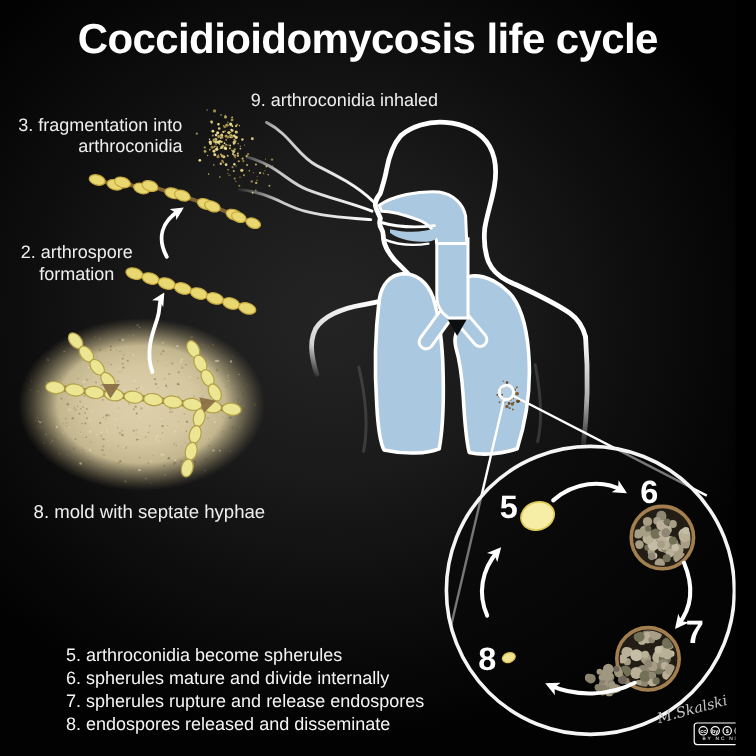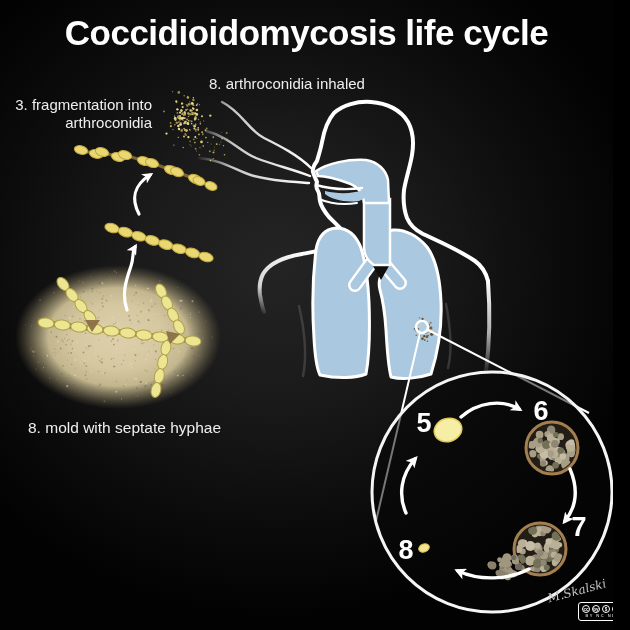--- a/index.html
+++ b/index.html
@@ -925,24 +925,31 @@
         <path d="M 461,417 C 478,402 502,399 519,409" marker-end="url(#ah)"></path>
         <path d="M 570,469 C 578,488 577,506 565,521" marker-end="url(#ah)"></path>
         <path d="M 529,569 C 508,580 480,581 458,571" marker-end="url(#ah)"></path>
         <path d="M 406,513 C 398,495 401,475 415,459" marker-end="url(#ah)"></path>
       </g>
     </g>
   </svg>
 
   <div class="abs title">Coccidioidomycosis life cycle</div>
 
-  <div class="abs lbl lbl-4">8. arthroconidia inhaled</div>
+  <div class="abs lbl lbl-4">9. arthroconidia inhaled</div>
   <div class="abs lbl lbl-3">3. fragmentation into arthroconidia</div>
+  <div class="abs lbl lbl-2">2. arthrospore formation</div>
   <div class="abs lbl lbl-1">8. mold with septate hyphae</div>
 
+  <div class="abs legend">
+    <div>5. arthroconidia become spherules</div>
+    <div>6. spherules mature and divide internally</div>
+    <div>7. spherules rupture and release endospores</div>
+    <div>8. endospores released and disseminate</div>
+  </div>
 
   <div class="abs num n5">5</div>
   <div class="abs num n6">6</div>
   <div class="abs num n7">7</div>
   <div class="abs num n8">8</div>
 
   <div class="abs signature">M.Skalski</div>
 
   <div class="abs cc-badge">
     <div class="cc-row">

